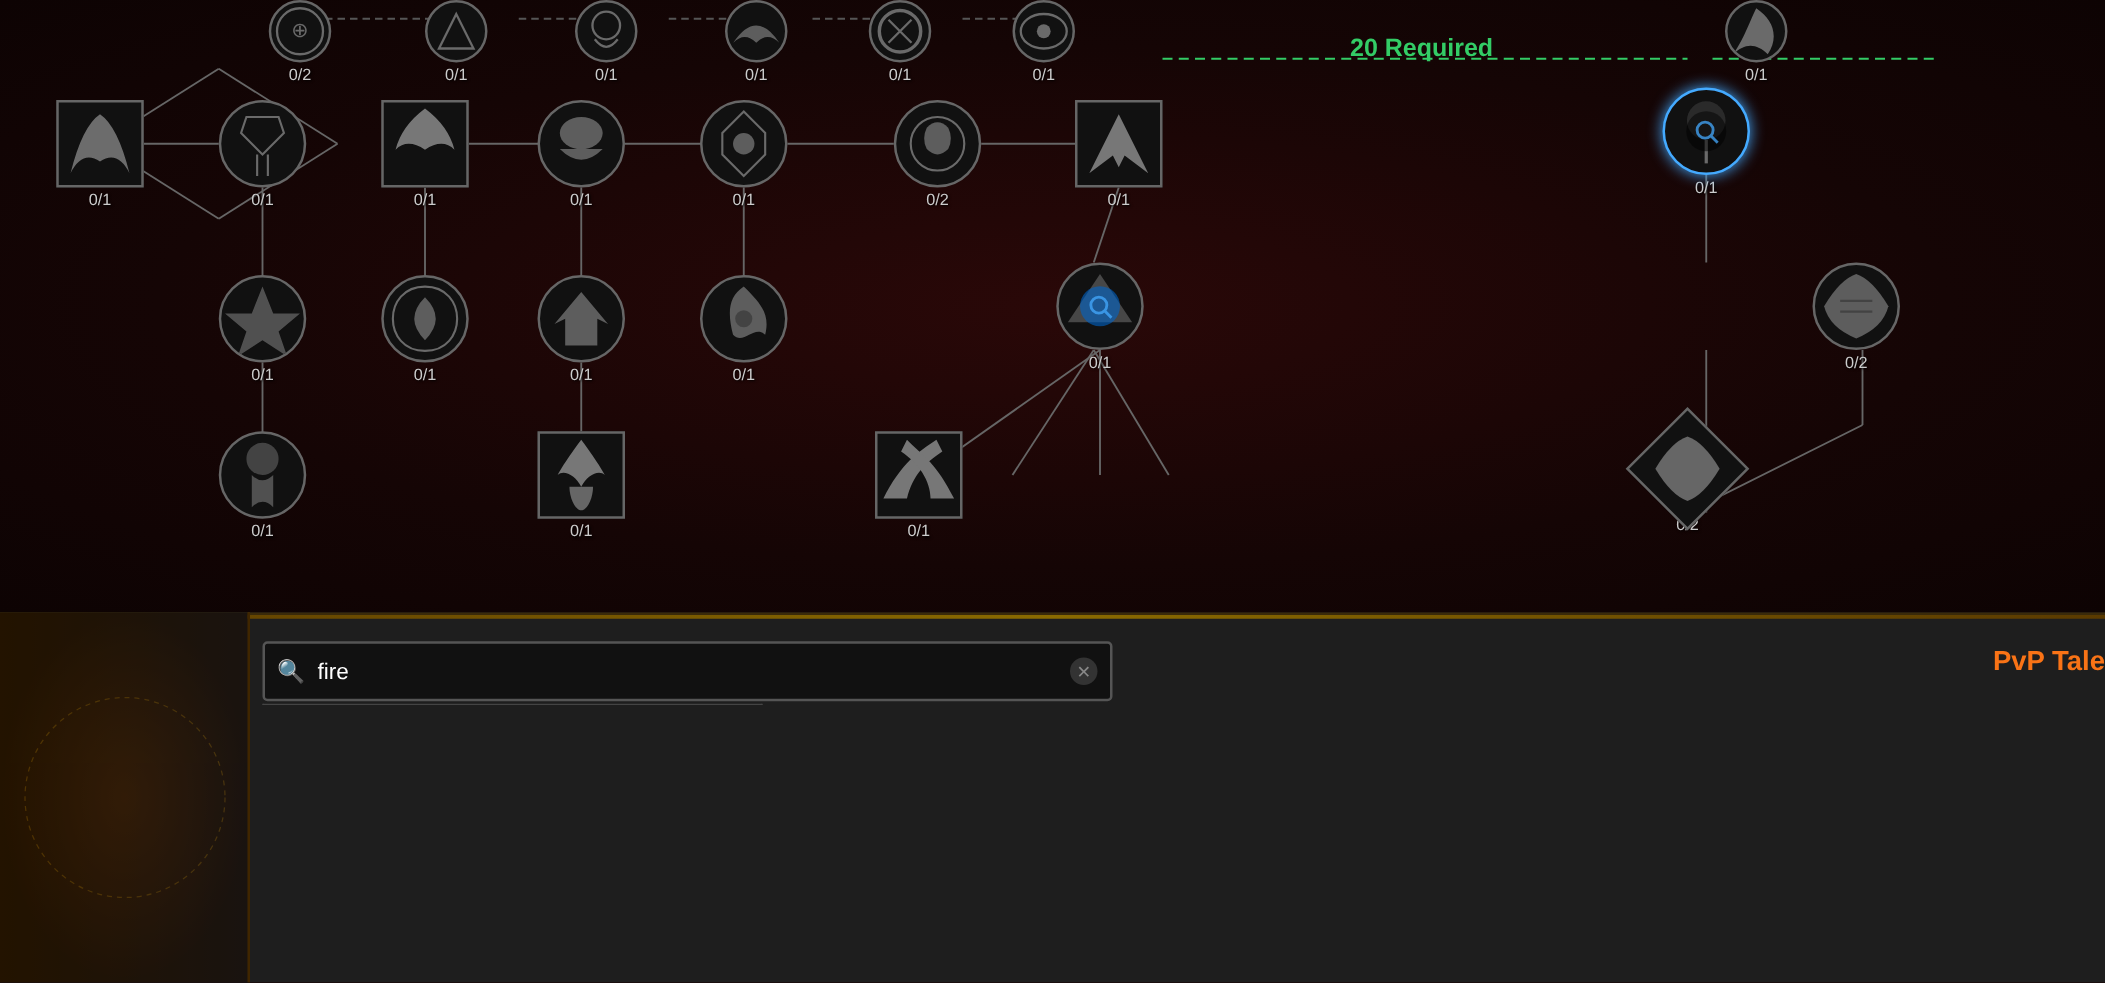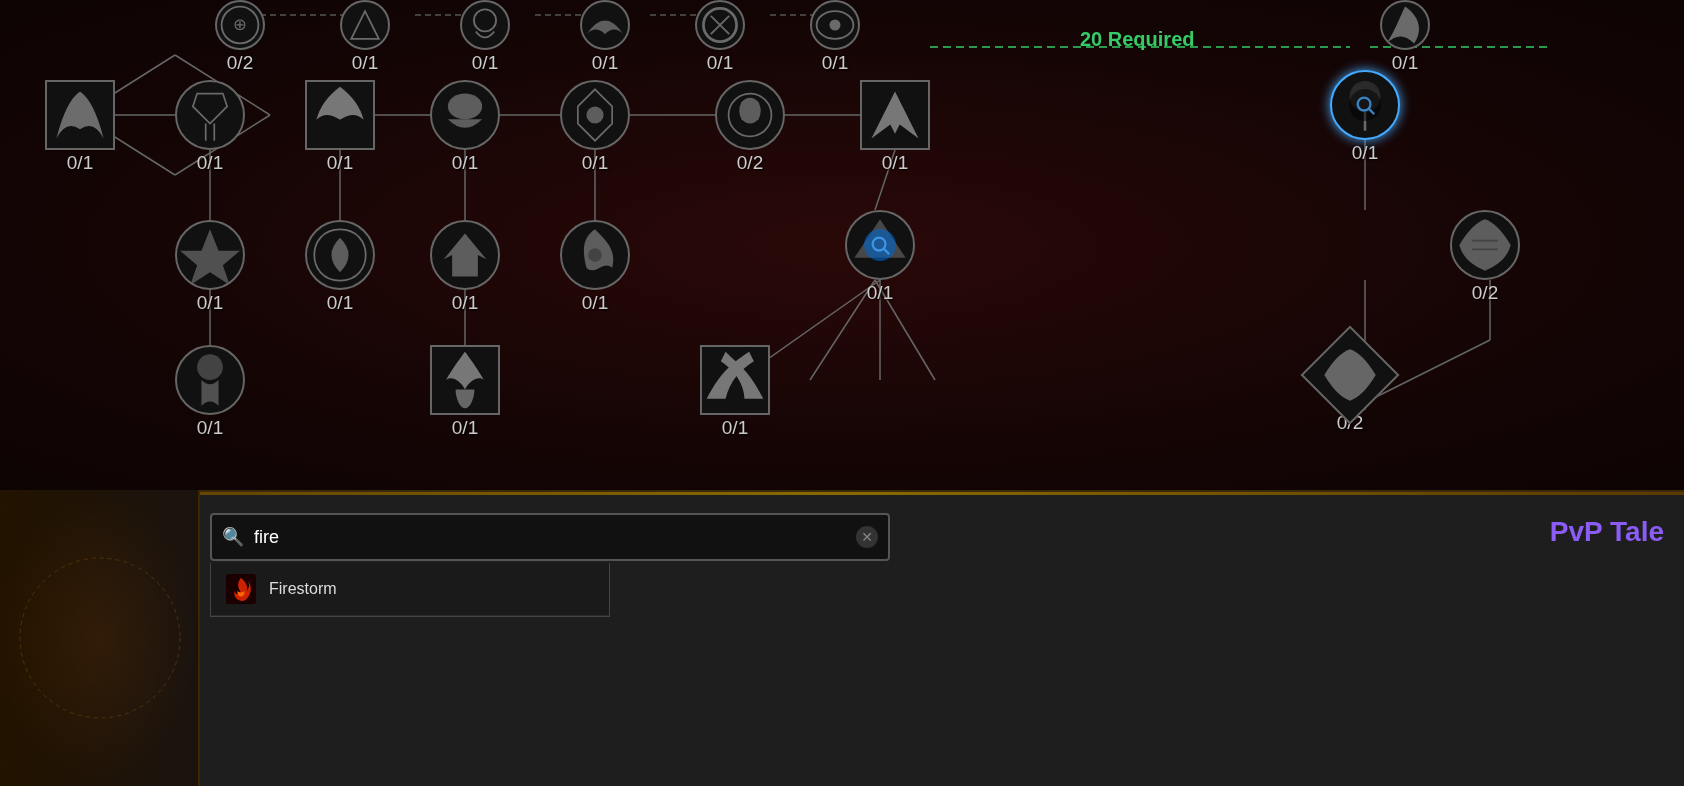--- a/index.html
+++ b/index.html
@@ -66,21 +66,21 @@
       background: #111;
       display: flex;
       align-items: center;
       justify-content: center;
       overflow: hidden;
       position: relative;
     }
 
     .talent-count {
       color: #ccc;
-      font-size: 19px;
+      font-size: 13px;
       margin-top: 2px;
       text-shadow: 1px 1px 2px #000;
     }
 
     .search-overlay-icon {
       position: absolute;
       top: 50%;
       left: 50%;
       transform: translate(-50%, -50%);
       width: 32px;
@@ -200,24 +200,23 @@
       display: flex;
       align-items: center;
       justify-content: center;
     }
 
     
     #pvp-label {
       position: absolute;
       top: 24px;
       right: 0;
-      color: #8b5cf6;
-      font-size: 28px;
+      color: #f97316;
+      font-size: 22px;
       font-weight: bold;
-      padding-right: 20px;
     }
 
     
     #left-deco {
       position: absolute;
       left: 0;
       bottom: 0;
       width: 200px;
       height: 296px;
       background: linear-gradient(to right, #2a1a00, #1a1a1a);
@@ -567,28 +566,18 @@
   </div>
 
   <div id="search-area">
     <div id="search-box-wrapper">
       <span id="search-icon-left">🔍</span>
       <input type="text" id="search-input" value="fire" placeholder="Search talents..." style="">
       <div id="search-clear">✕</div>
 
       
       <div id="search-dropdown">
-        <div class="dropdown-item">
-          <div class="dropdown-item-icon">
-            <svg viewBox="0 0 32 32" width="30" height="30">
-              <rect width="32" height="32" fill="#1a0000" rx="3"></rect>
-              <path d="M16 4 C20 8 24 12 22 18 C26 14 25 8 22 5 C27 10 28 18 24 24 C22 28 18 30 14 28 C10 26 8 22 9 18 C10 22 14 22 16 20 C13 16 11 10 16 4Z" fill="#cc2200"></path>
-              <path d="M12 18 C12 22 14 24 16 24 C18 24 20 22 20 18 C18 20 14 20 12 18Z" fill="#ff6600"></path>
-            </svg>
-          </div>
-          <span>Firestorm</span>
-        </div>
       </div>
     </div>
   </div>
 
   <div id="pvp-label">PvP Tale</div>
 </div>
 
 </body></html>

